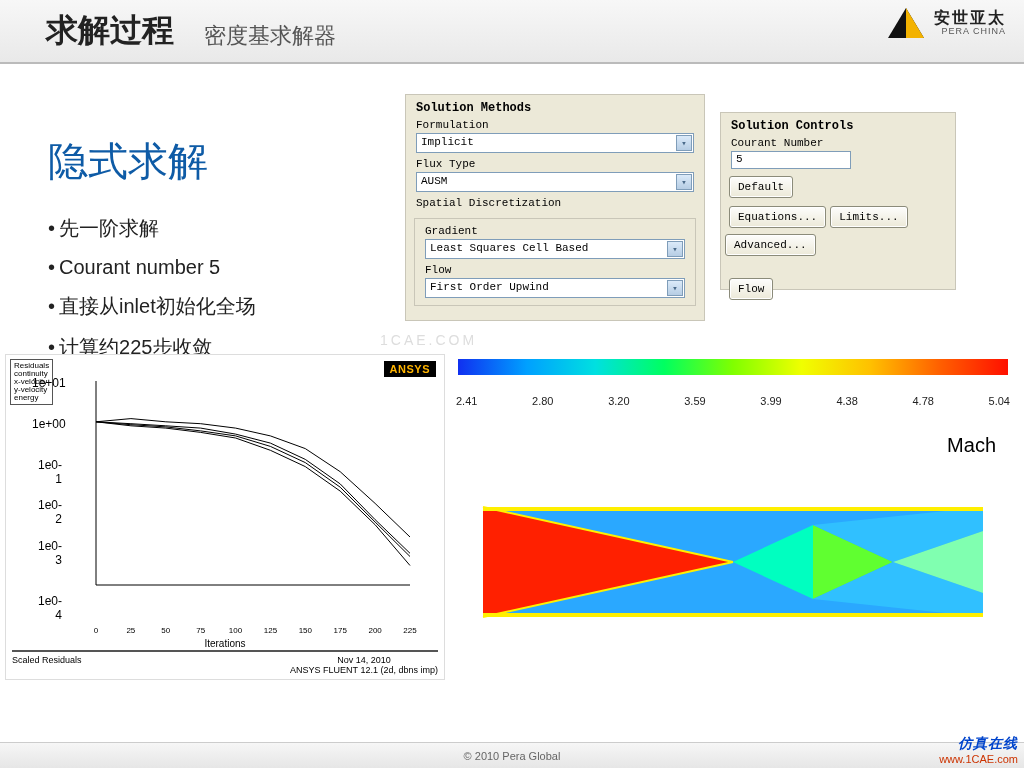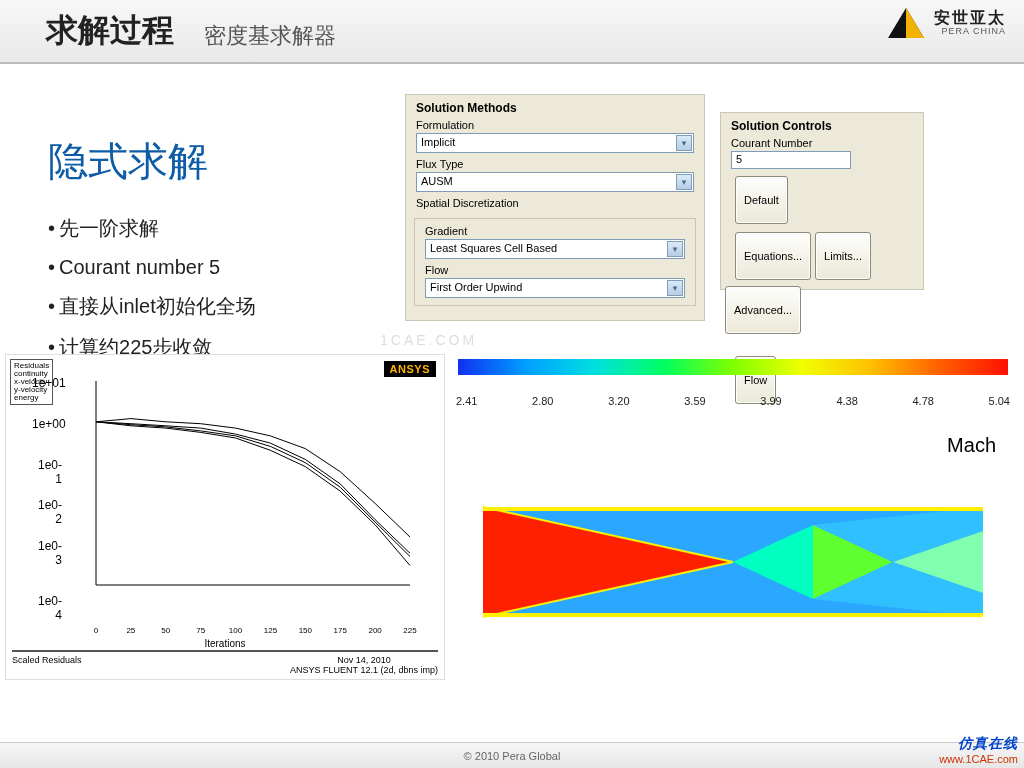--- a/index.html
+++ b/index.html
@@ -12,33 +12,33 @@
   .logo-text { display:inline-block; vertical-align:middle; margin-left:4px; }
   .logo-text .cn { font-size:16px; font-weight:bold; color:#222; letter-spacing:2px; display:block; line-height:1; }
   .logo-text .en { font-size:9px; color:#555; letter-spacing:1px; display:block; }
   .main { position:relative; width:1024px; height:660px; }
   .left-text { position:absolute; left:48px; top:70px; width:340px; }
   .left-text .heading { color:#0e5ba6; font-size:40px; font-weight:400; margin-bottom:26px; }
   .left-text ul { list-style:none; }
   .left-text li { font-size:20px; color:#222; margin-bottom:14px; }
   .left-text li::before { content:"•"; margin-right:4px; }
 
-  .panel { position:absolute; background:#ece9d8; border:1px solid #c9c6b8; font-family:Liberation Sans, sans-serif; font-size:11px; color:#000; }
+  .panel { position:absolute; background:#ece9d8; border:1px solid #c9c6b8; font-family:Liberation Mono, monospace; font-size:11px; color:#000; }
   .panel .p-title { font-weight:bold; font-size:12px; padding:6px 10px 2px; }
   .panel label { display:block; padding:2px 10px 1px; }
   .select { margin:1px 10px 3px; height:20px; background:#fff; border:1px solid #7f9db9; position:relative; padding:2px 4px; font-size:11px; }
   .select .arrow { position:absolute; right:1px; top:1px; width:16px; height:16px; background:linear-gradient(#dbeaf9,#b6cde4); border:1px solid #7f9db9; display:flex; align-items:center; justify-content:center; font-size:9px; color:#4a6a8a; }
   .groupbox { margin:4px 8px 6px; border:1px solid #c9c6b8; padding:4px 0 4px; position:relative; }
   .txt { margin:1px 10px 4px; height:18px; background:#fff; border:1px solid #7f9db9; padding:1px 4px; font-size:11px; width:120px; }
-  .btn { display:inline-block; background:linear-gradient(#fdfdfc,#ece9d8); border:1px solid #8b8b7a; border-radius:3px; padding:17px 8px; font-size:11px; margin:3px 0 3px 14px; box-shadow:0 0 0 1px #fff inset; }
+  .btn { display:inline-block; background:linear-gradient(#fdfdfc,#ece9d8); border:1px solid #8b8b7a; border-radius:3px; padding:4px 8px; font-size:11px; margin:3px 0 3px 8px; box-shadow:0 0 0 1px #fff inset; }
   .btn-row { padding:0 0 2px 0; }
 
   #solution-methods { left:405px; top:30px; width:300px; height:227px; }
   #solution-methods .groupbox { margin-top:8px; }
-  #solution-controls { left:720px; top:48px; width:204px; height:178px; }
+  #solution-controls { left:720px; top:48px; width:236px; height:178px; }
 
   .watermark { position:absolute; left:380px; top:268px; font-size:14px; color:#ddd; letter-spacing:3px; font-family:Arial; }
 
   #residual-plot { position:absolute; left:5px; top:290px; width:440px; height:326px; background:#fff; border:1px solid #ddd; }
   #residual-plot .ansys { position:absolute; right:8px; top:6px; background:#000; color:#ffb400; font-weight:bold; font-size:11px; padding:2px 6px; font-family:Arial; letter-spacing:0.5px; }
   #residual-plot .legend { position:absolute; left:4px; top:4px; border:1px solid #555; padding:2px 3px; font-size:8px; line-height:1; font-family:Arial; }
   #residual-plot .legend div { white-space:nowrap; }
   #residual-plot .foot { position:absolute; left:6px; bottom:4px; right:6px; border-top:2px solid #555; padding-top:3px; display:flex; justify-content:space-between; font-size:9px; font-family:Arial; }
   #residual-plot .foot .r { text-align:center; }
   #residual-plot .axis-x { position:absolute; left:0; right:0; bottom:30px; text-align:center; font-size:10px; font-family:Arial; }

